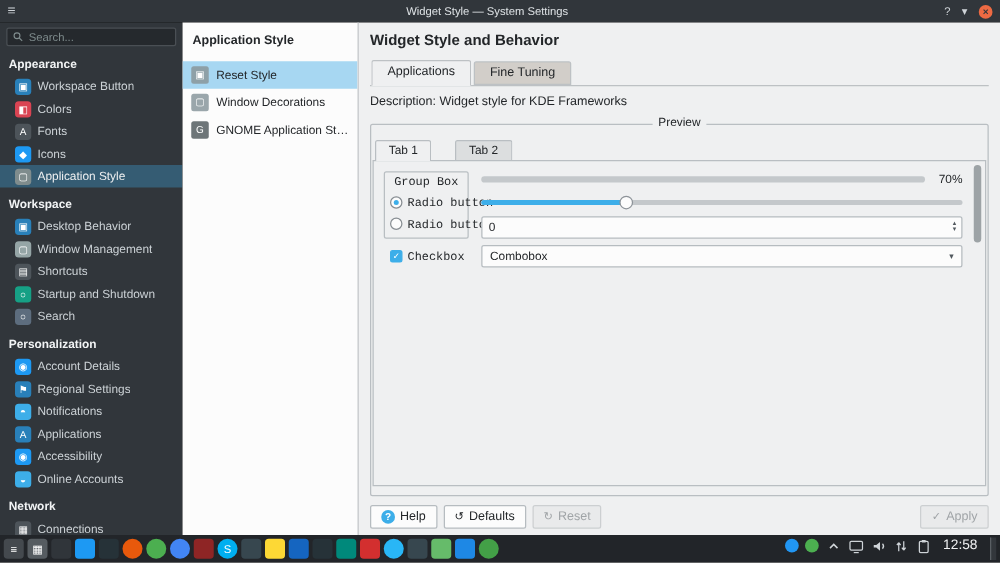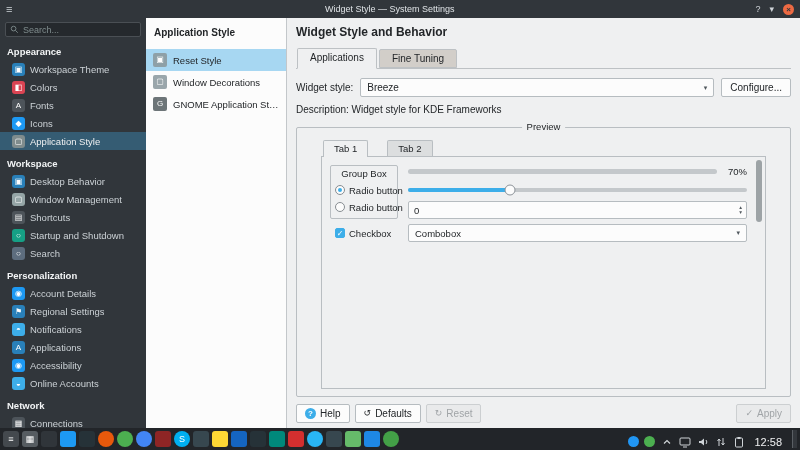--- a/index.html
+++ b/index.html
@@ -45,31 +45,31 @@
   .tab.inactive { background:#d2cec9; margin-top:1px; }
 
   .style-row { display:flex; align-items:center; gap:7px; margin-top:9px; font-size:10px; }
   .combobox { flex:1; height:19px; background:#fcfcfc; border:1px solid #b6bcc0; border-radius:2px; display:flex; align-items:center; justify-content:space-between; padding:0 6px; font-size:10px; }
   .chev { font-size:7px; color:#51585e; }
   .btn { height:19px; background:#fcfcfc; border:1px solid #b6bcc0; border-radius:2px; font-size:10px; color:#232629; display:inline-flex; align-items:center; gap:4px; padding:0 8px; font-family:inherit; }
   .btn.disabled { color:#a0a4a7; background:#e9eaeb; border-color:#cccfd1; }
   .description { font-size:10px; margin-top:7px; }
 
   
-  .preview-box { margin-top:12px; flex:1; border:1px solid #b9bec2; border-radius:2px; position:relative; padding:12px 24px 7px; display:flex; flex-direction:column; min-height:0; }
+  .preview-box { margin-top:12px; flex:1; border:1px solid #b9bec2; border-radius:2px; position:relative; padding:12px 1px 7px; display:flex; flex-direction:column; min-height:0; }
   .preview-legend { position:absolute; top:-7px; left:50%; transform:translateX(-50%); background:#eff0f1; padding:0 5px; font-size:9.5px; }
   .preview-tabs { display:flex; gap:19px; padding-left:2px; }
   .ptab { font-size:9.5px; padding:2px 10px; border:1px solid #b9bec2; border-bottom:none; border-radius:2px 2px 0 0; background:#dcdedf; position:relative; }
   .ptab.active { background:#eff0f1; margin-bottom:-1px; padding-bottom:3px; z-index:2; }
   .preview-frame { flex:1; border:1px solid #b9bec2; position:relative; padding:8px 18px 8px 8px; min-height:0; }
   .pv-scrollbar { position:absolute; right:2px; top:2px; bottom:2px; width:8px; }
   .pv-thumb { width:6px; height:62px; background:#9da3a6; border-radius:3px; margin:1px auto 0; }
 
   .ctrl-cols { display:flex; gap:10px; }
-  .left-col { width:68px; flex:none; display:flex; flex-direction:column; }
+  .left-col { width:68px; flex:none; display:flex; flex-direction:column;font-family:Liberation Mono, monospace; }
   .groupbox { border:1px solid #b9bec2; border-radius:2px; padding:1px 4px 4px; display:flex; flex-direction:column; gap:3px; }
   .gb-title { font-size:9.5px; text-align:center; padding:1px 0; white-space:nowrap; }
   .radio-row, .check-row { display:flex; align-items:center; gap:4px; font-size:9.5px; height:14px; white-space:nowrap; }
   .radio { width:10px; height:10px; border-radius:50%; border:1px solid #878d92; background:#fcfcfc; position:relative; flex:none; }
   .radio.checked::after { content:""; position:absolute; inset:2px; border-radius:50%; background:#3daee9; }
   .checkbox { width:10px; height:10px; border-radius:2px; border:1px solid #878d92; background:#fcfcfc; flex:none; color:#fff; font-size:8px; line-height:9px; text-align:center; }
   .checkbox.checked { background:#3daee9; border-color:#3daee9; }
   .check-row { margin-top:7px; padding-left:5px; }
 
   .right-col { flex:1; min-width:0; display:flex; flex-direction:column; gap:5px; }
@@ -90,21 +90,21 @@
 
   .footer { display:flex; align-items:center; gap:5px; margin-top:7px; }
   .footer-spacer { flex:1; }
   .help-ico { width:11px; height:11px; border-radius:50%; background:#3daee9; color:#fff; font-size:8px; font-weight:bold; display:inline-flex; align-items:center; justify-content:center; }
   .btn-ico { font-size:9px; line-height:1; }
 
   
   .taskbar { height:22px; background:#222529; display:flex; align-items:center; padding:0 3px; gap:3px; flex:none; }
   .tb-app { width:16px; height:16px; border-radius:3px; flex:none; color:#fff; font-size:9px; line-height:16px; text-align:center; }
   .tb-app.round { border-radius:50%; }
-  .tray { margin-left:auto; display:flex; align-items:flex-end; gap:5px; }
+  .tray { margin-left:auto; display:flex; align-items:flex-start; gap:5px; }
   .tray-app { width:11px; height:11px; border-radius:50%; flex:none; }
   .tray-icon { display:inline-flex; width:13px; height:13px; align-items:center; justify-content:center; }
   .clock { color:#eff0f1; font-size:11px; margin:0 5px 0 4px; }
   .desktop-edge { width:5px; height:18px; border-left:1px solid #5a5f64; background:#33373c; }
 </style>
 </head>
 <body>
 
 <div class="screen">
 
@@ -127,21 +127,21 @@
               <circle cx="4" cy="4" r="2.6" stroke="#7f8c8d" fill="none"></circle>
               <path d="M6 6l2.6 2.6" stroke="#7f8c8d"></path>
             </svg>
         </span>
         <input type="text" placeholder="Search..." style="">
       </div>
       <div id="sidebar-sections">
           <div class="section-header">Appearance</div>
           <div class="side-item">
             <span class="side-icon" style="background: rgb(41, 128, 185);">▣</span>
-            <span class="side-label">Workspace Theme</span>
+            <span class="side-label">Workspace Button</span>
           </div>
           <div class="side-item">
             <span class="side-icon" style="background: rgb(218, 68, 83);">◧</span>
             <span class="side-label">Colors</span>
           </div>
           <div class="side-item">
             <span class="side-icon" style="background: rgb(77, 84, 90);">A</span>
             <span class="side-label">Fonts</span>
           </div>
           <div class="side-item">
@@ -225,28 +225,20 @@
     </section>
 
     <main class="content">
       <div class="page-title">Widget Style and Behavior</div>
 
       <div class="tabs-row">
         <span class="tab active">Applications</span>
         <span class="tab inactive">Fine Tuning</span>
       </div>
 
-      <div class="style-row">
-        <span>Widget style:</span>
-        <span class="combobox">
-          <span>Breeze</span>
-          <span class="chev">▾</span>
-        </span>
-        <button class="btn">Configure...</button>
-      </div>
 
       <div class="description">Description: Widget style for KDE Frameworks</div>
 
       <div class="preview-box">
         <span class="preview-legend">Preview</span>
         <div class="preview-tabs">
           <span class="ptab active">Tab 1</span>
           <span class="ptab">Tab 2</span>
         </div>
         <div class="preview-frame">

